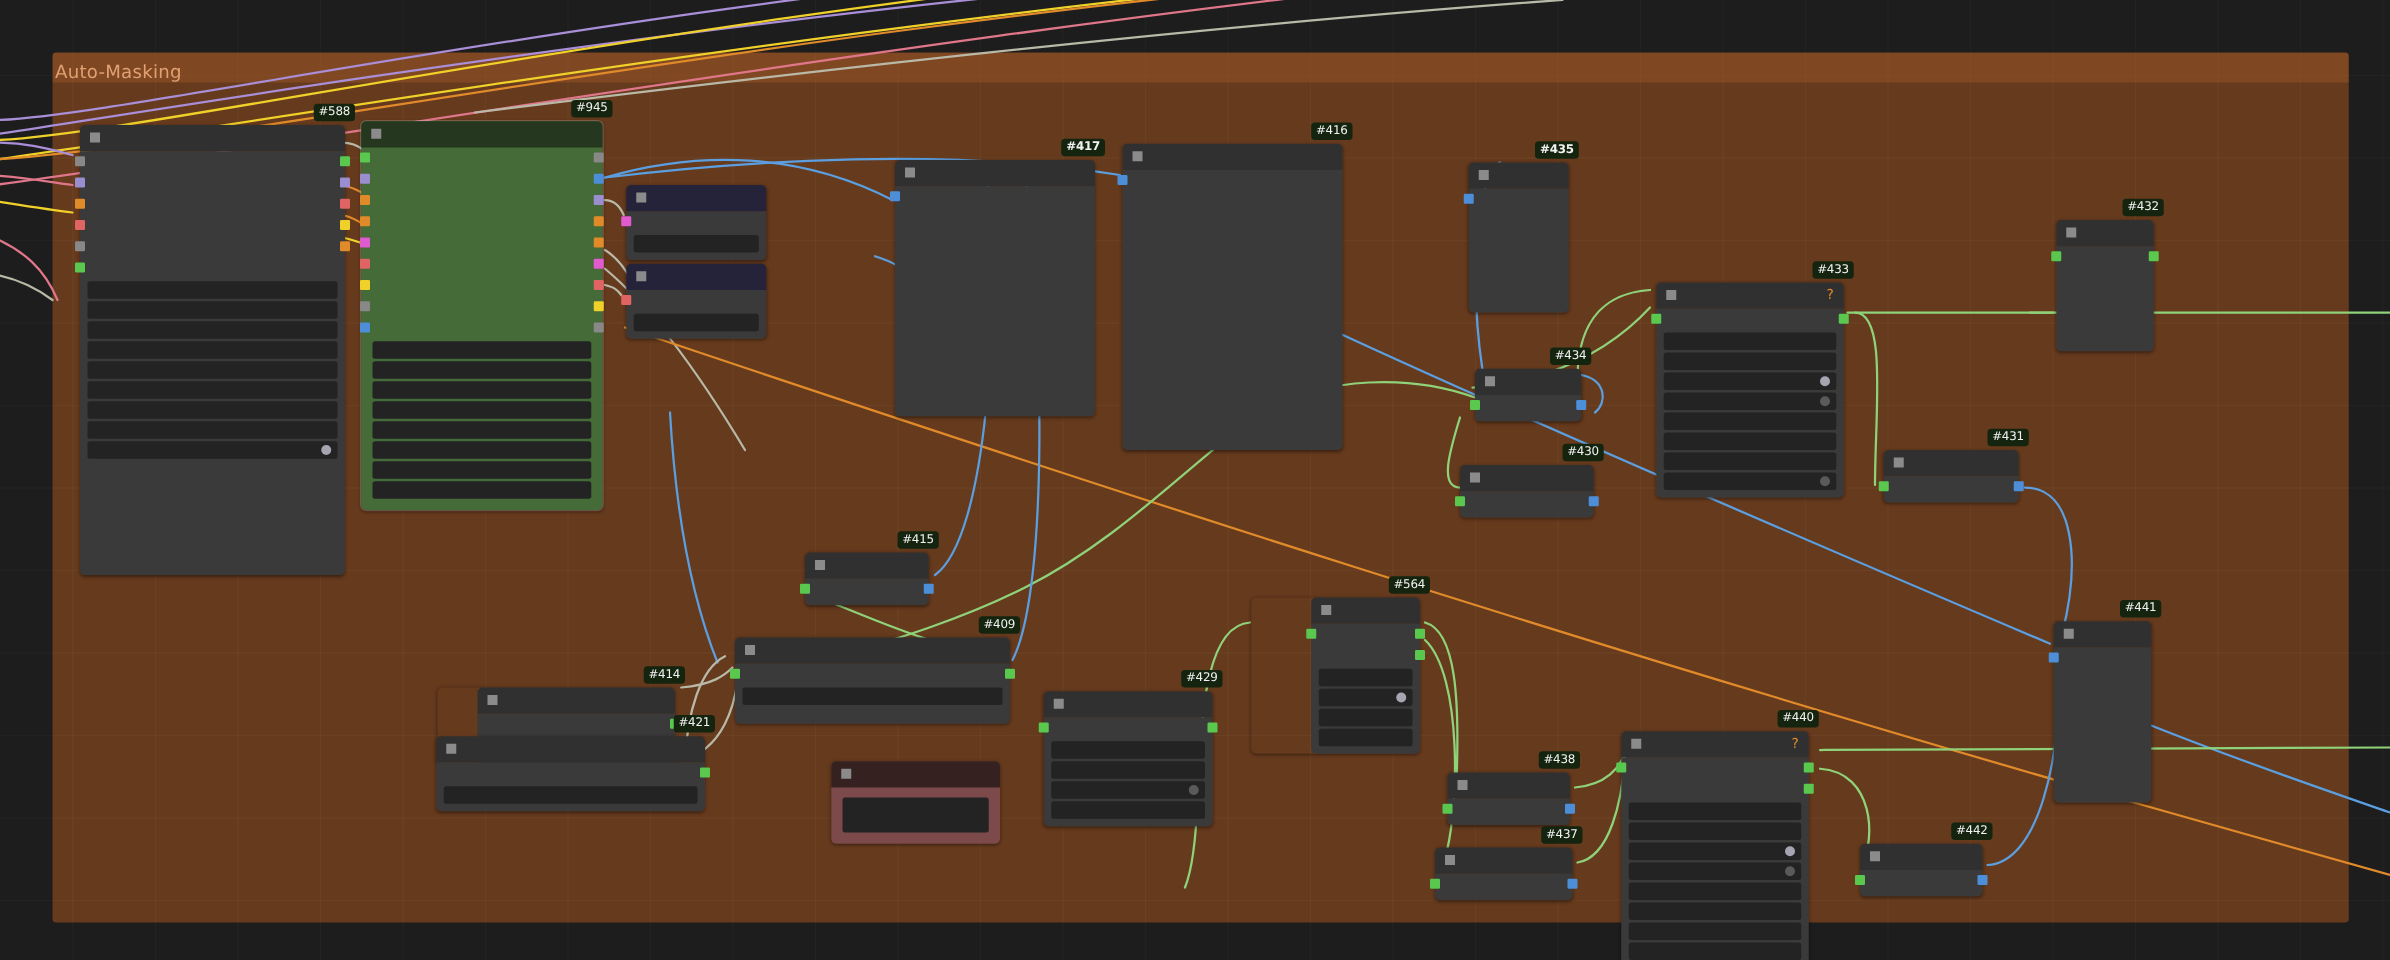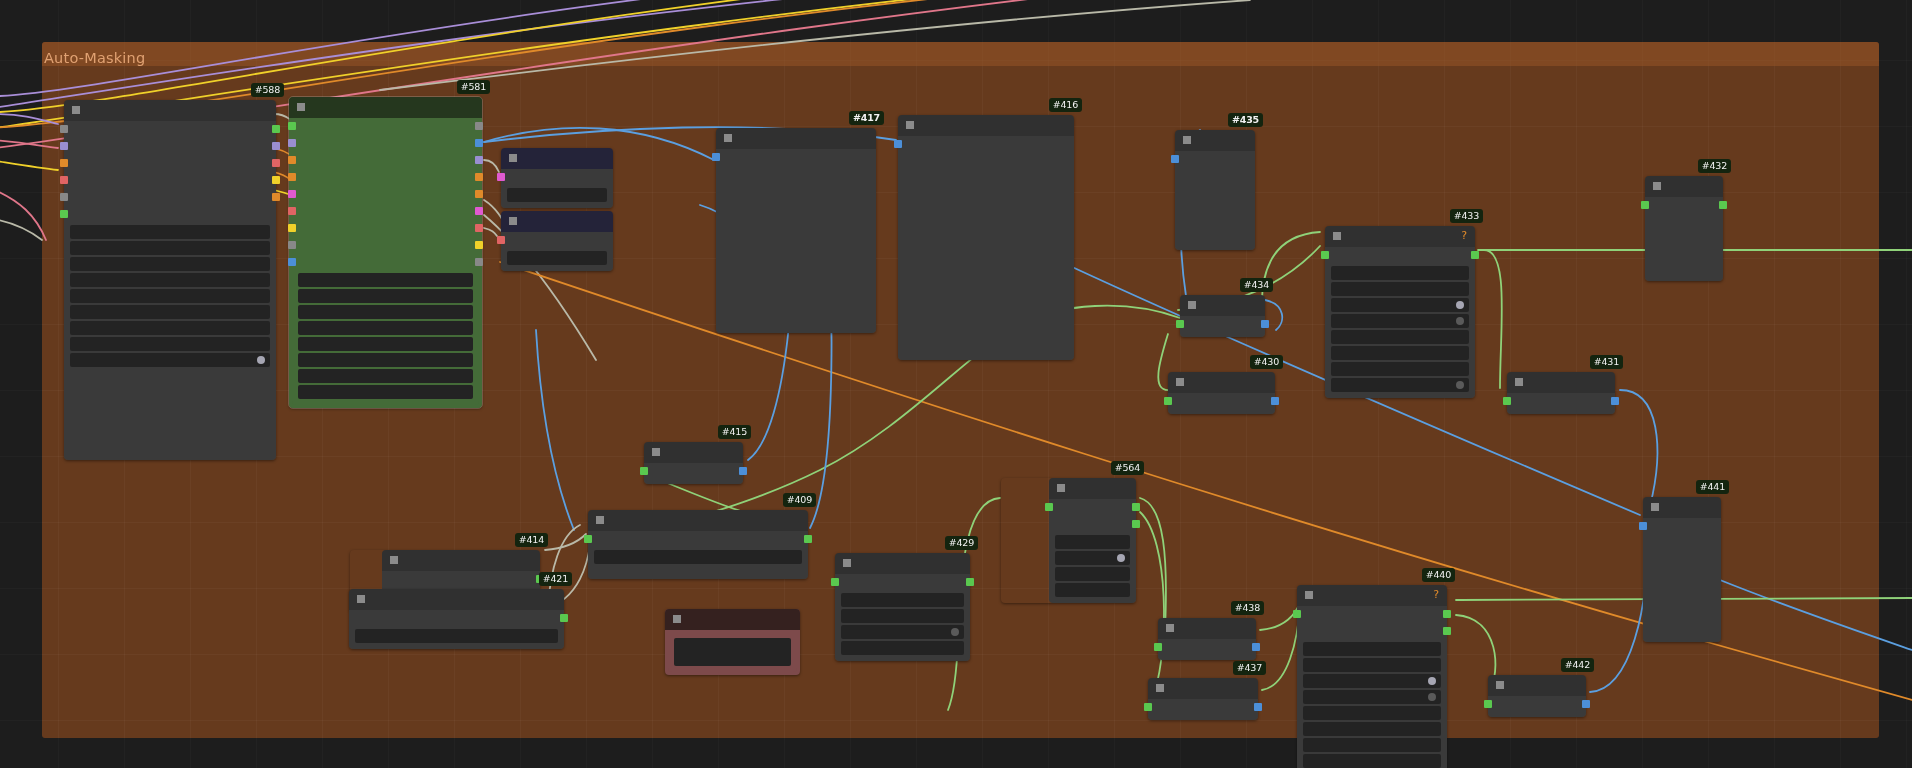--- a/index.html
+++ b/index.html
@@ -270,21 +270,21 @@
           <div class="prop"></div>
           <div class="prop"></div>
           <div class="prop"></div>
           <div class="prop"></div>
           <div class="prop"></div>
           <div class="prop"></div>
           <div class="prop knob"></div>
         </div>
       </div>
       <div class="node green sel" style="left: 289px; top: 97px; width: 193px; min-height: 230px;">
-        <div class="nlabel" style="right: -8px;">#581</div>
+        <div class="nlabel" style="right: -8px;">#945</div>
         <div class="hdr">
           <span class="tri"></span>
         </div>
         <div class="body" style="min-height: 209px;">
           <div class="sockrow">
             <span class="sock in" style="top: 4px; background: rgb(90, 200, 79);"></span>
             <span class="sock out" style="top: 4px; background: rgb(136, 136, 136);"></span>
           </div>
           <div class="sockrow">
             <span class="sock in" style="top: 4px; background: rgb(154, 142, 208);"></span>
@@ -421,21 +421,21 @@
         <div class="hdr">
           <span class="tri"></span>
         </div>
         <div class="body" style="min-height: 17px;">
           <div class="sockrow">
             <span class="sock in" style="top: 4px; background: rgb(90, 200, 79);"></span>
             <span class="sock out" style="top: 4px; background: rgb(76, 143, 216);"></span>
           </div>
         </div>
       </div>
-      <div class="node dark" style="left: 1507px; top: 372px; width: 108px; min-height: 38px;">
+      <div class="node dark" style="left: 1507px; top: 360px; width: 108px; min-height: 38px;">
         <div class="nlabel" style="right: -8px;">#431</div>
         <div class="hdr">
           <span class="tri"></span>
         </div>
         <div class="body" style="min-height: 17px;">
           <div class="sockrow">
             <span class="sock in" style="top: 4px; background: rgb(90, 200, 79);"></span>
             <span class="sock out" style="top: 4px; background: rgb(76, 143, 216);"></span>
           </div>
         </div>

